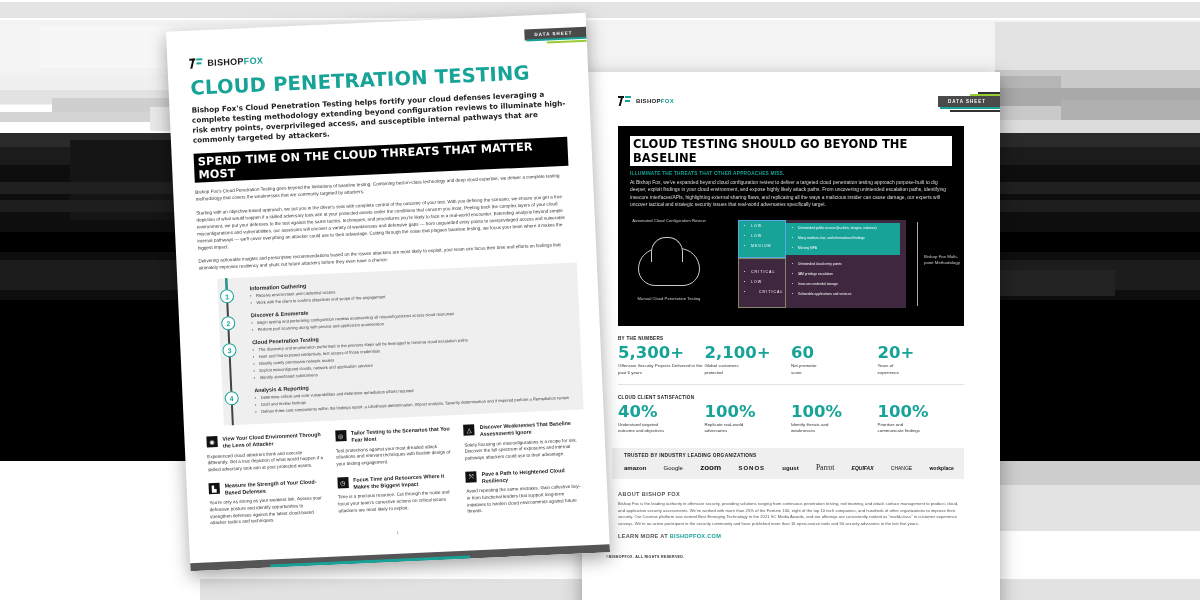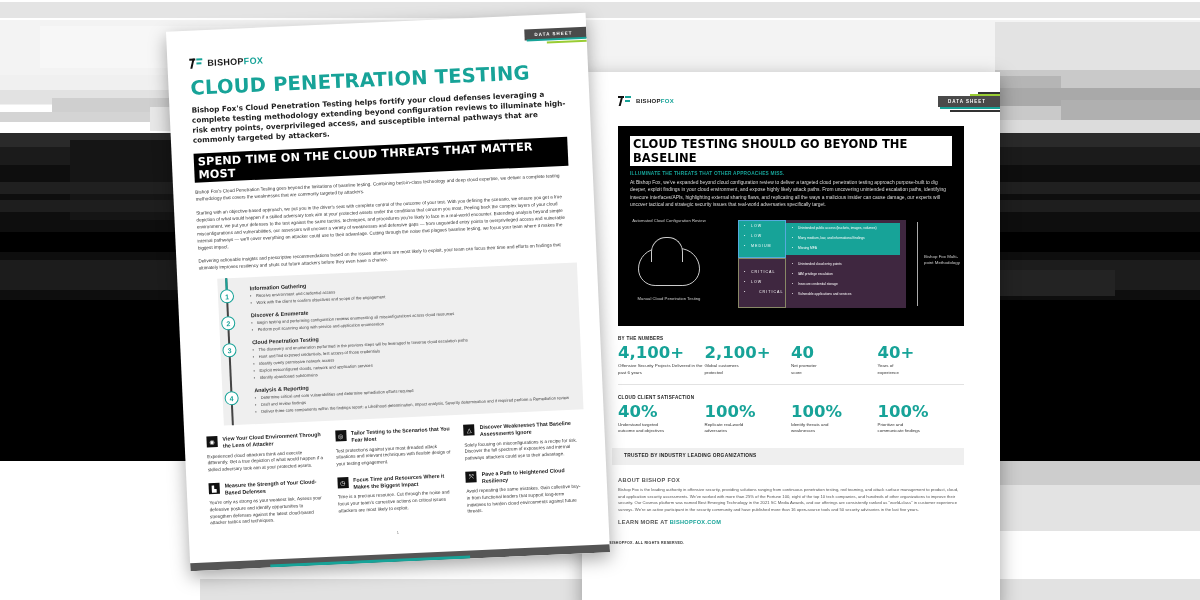--- a/index.html
+++ b/index.html
@@ -209,33 +209,33 @@
           <div class="find" style="top:72px">Vulnerable applications and services</div>
         </div>
         <div class="bracket"></div>
         <div class="bf-label" style="width:40px">Bishop Fox Multi-point Methodology</div>
       </div>
     </div>
 
     <div class="section-label">BY THE NUMBERS</div>
     <div class="stats">
       <div>
-          <div class="stat-val">4,100+</div>
+          <div class="stat-val">5,300+</div>
           <div class="stat-lab">Offensive Security Projects Delivered in the past 6 years</div>
         </div>
       <div>
           <div class="stat-val">2,100+</div>
           <div class="stat-lab" style="width:45px">Global customers protected</div>
         </div>
       <div>
-          <div class="stat-val">40</div>
+          <div class="stat-val">60</div>
           <div class="stat-lab" style="width:32px">Net promoter score</div>
         </div>
       <div>
-          <div class="stat-val">40+</div>
+          <div class="stat-val">20+</div>
           <div class="stat-lab" style="width:30px">Years of experience</div>
         </div>
     </div>
     <div class="divider"></div>
 
     <div class="section-label">CLOUD CLIENT SATISFACTION</div>
     <div class="stats">
       <div>
           <div class="stat-val">40%</div>
           <div class="stat-lab" style="width:50px">Understand targeted outcome and objectives</div>
@@ -249,20 +249,31 @@
           <div class="stat-lab" style="width:40px">Identify threats and weaknesses</div>
         </div>
       <div>
           <div class="stat-val">100%</div>
           <div class="stat-lab" style="width:50px">Prioritize and communicate findings</div>
         </div>
     </div>
 
     <div class="trusted">
       <div class="trusted-title">TRUSTED BY INDUSTRY LEADING ORGANIZATIONS</div>
+      <div class="logos">
+        <span>amazon</span>
+        <span style="font-weight:400">Google</span>
+        <span style="font-size:8px">zoom</span>
+        <span style="letter-spacing:1px">SONOS</span>
+        <span>ugust</span>
+        <span style="font-family:'Liberation Serif',serif;font-weight:400;font-size:7.5px">Parrot</span>
+        <span style="font-style:italic;font-size:5px">EQUIFAX</span>
+        <span style="font-weight:400;font-size:5px">CHANGE</span>
+        <span style="font-size:5px">workplace</span>
+      </div>
     </div>
 
     <div class="about-title">ABOUT BISHOP FOX</div>
     <div class="about-body">Bishop Fox is the leading authority in offensive security, providing solutions ranging from continuous penetration testing, red teaming, and attack surface management to product, cloud, and application security assessments. We've worked with more than 25% of the Fortune 100, eight of the top 10 tech companies, and hundreds of other organizations to improve their security. Our Cosmos platform was named Best Emerging Technology in the 2021 SC Media Awards, and our offerings are consistently ranked as "world-class" in customer experience surveys. We're an active participant in the security community and have published more than 16 open-source tools and 50 security advisories in the last five years.</div>
     <div class="learn"><span>LEARN MORE AT </span><span class="url">BISHOPFOX.COM</span></div>
     <div class="copyright">©BISHOPFOX. ALL RIGHTS RESERVED.</div>
   </div>
 </div>
 
 <div class="page page-left">

